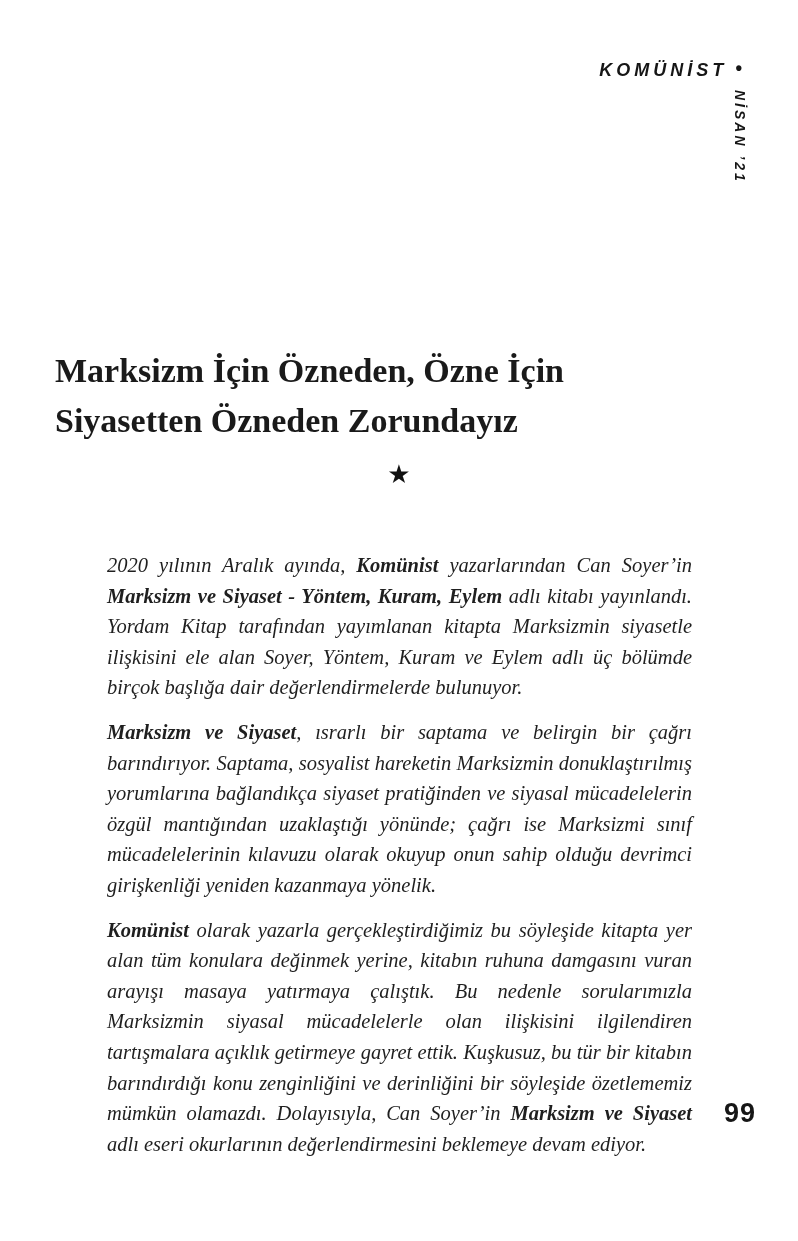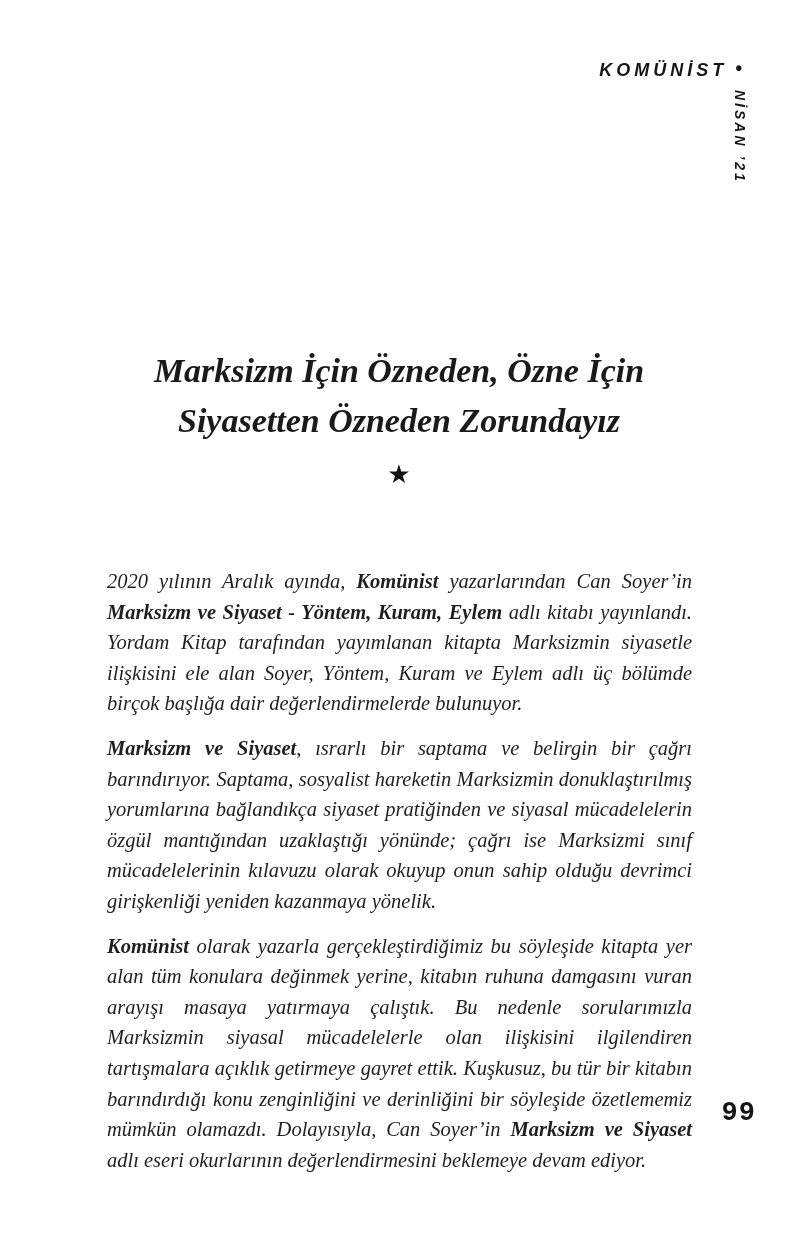--- a/index.html
+++ b/index.html
@@ -58,61 +58,60 @@
     font-weight: 700;
     font-size: 36px;
     letter-spacing: 0.5px;
     color: #1a1a1a;
   }
   .title {
     position: absolute;
     top: 346px;
     left: 55px;
     right: 55px;
-    text-align: center;
-    font-style: italic;
+    text-align: left;
     font-weight: 700;
     font-size: 34px;
     line-height: 50px;
     color: #1a1a1a;
   }
   .star {
     position: absolute;
     top: 462px;
     left: 0;
     width: 100%;
     text-align: center;
     font-size: 26px;
     line-height: 26px;
     color: #111111;
   }
 
   
   .body-text {
     position: absolute;
     left: 107px;
-    top: 566px;
+    top: 550px;
     width: 585px;
   }
   .body-text p {
     font-style: italic;
     font-size: 20.5px;
     line-height: 30.6px;
     text-align: justify;
     margin: 0 0 14px 0;
     color: #1f1f1f;
   }
   .body-text p b { font-weight: 700; }
 
   
   .pageno {
     position: absolute;
     top: 1098px;
     right: 42px;
-    font-family: Liberation Mono, monospace;
+    font-family: Liberation Sans, sans-serif;
     font-weight: 700;
     font-size: 27px;
     letter-spacing: 1px;
     color: #161616;
   }
 </style>
 </head>
 <body>
 
 <div class="page">

